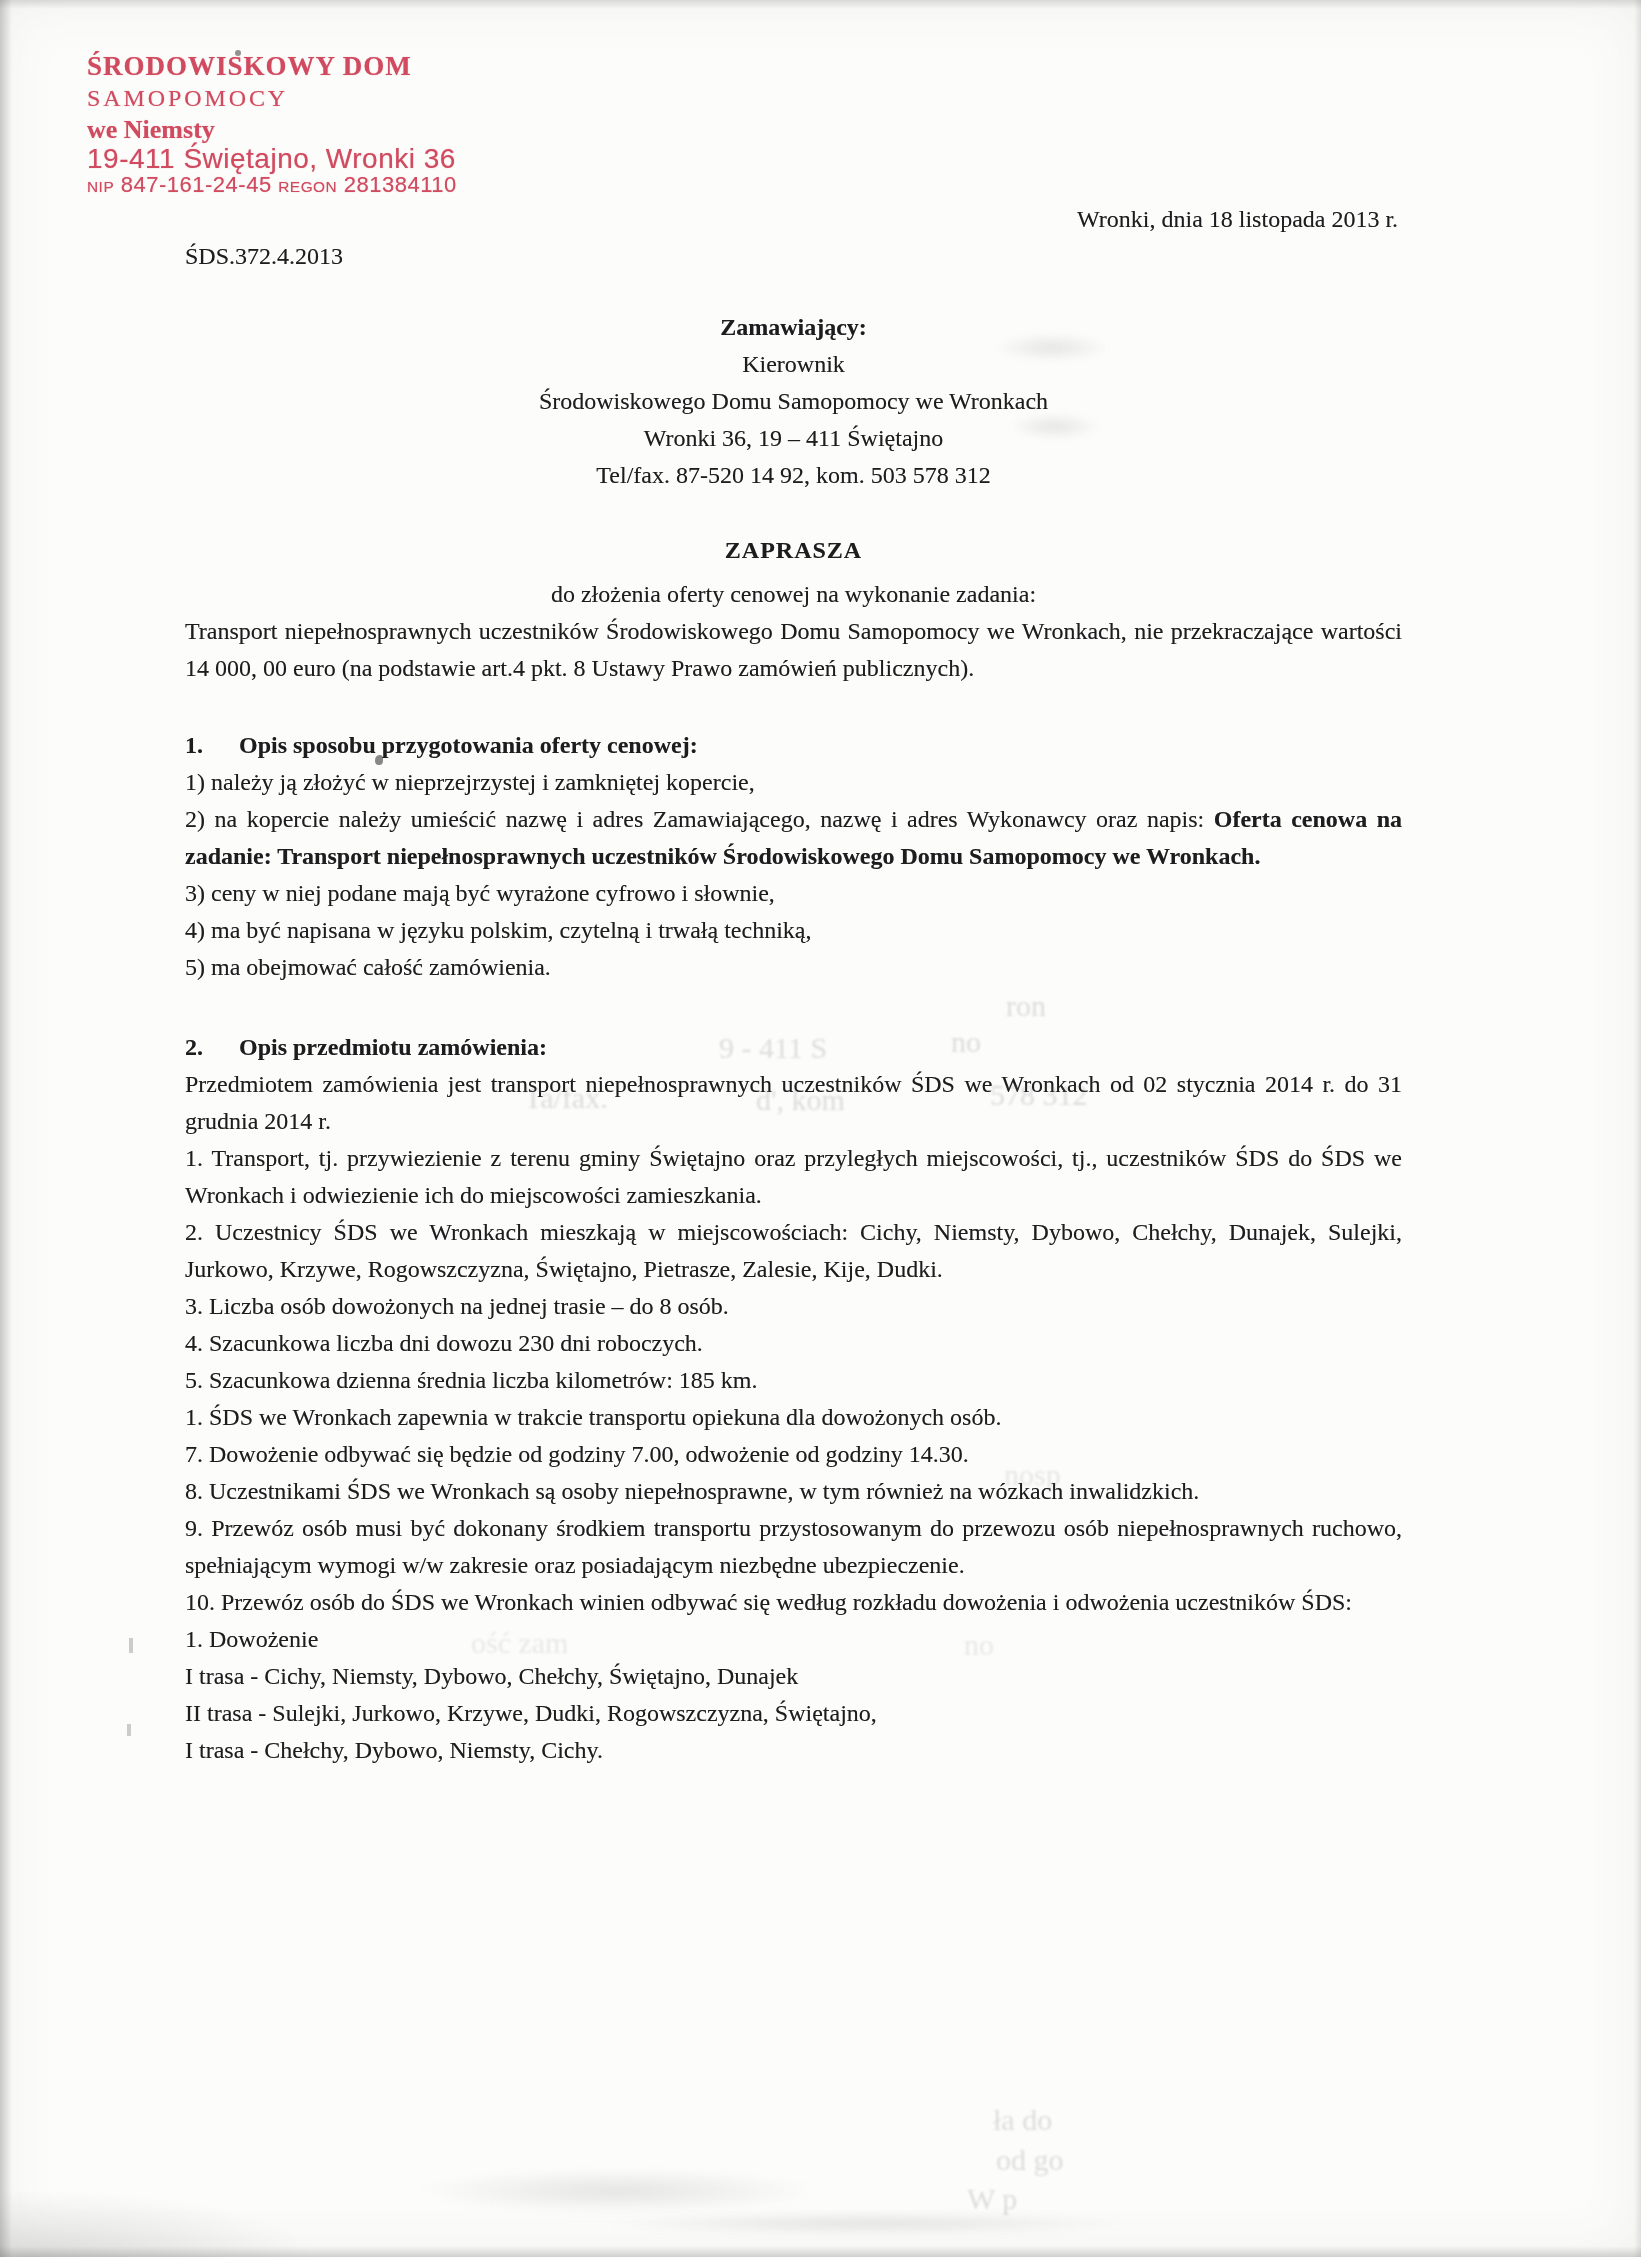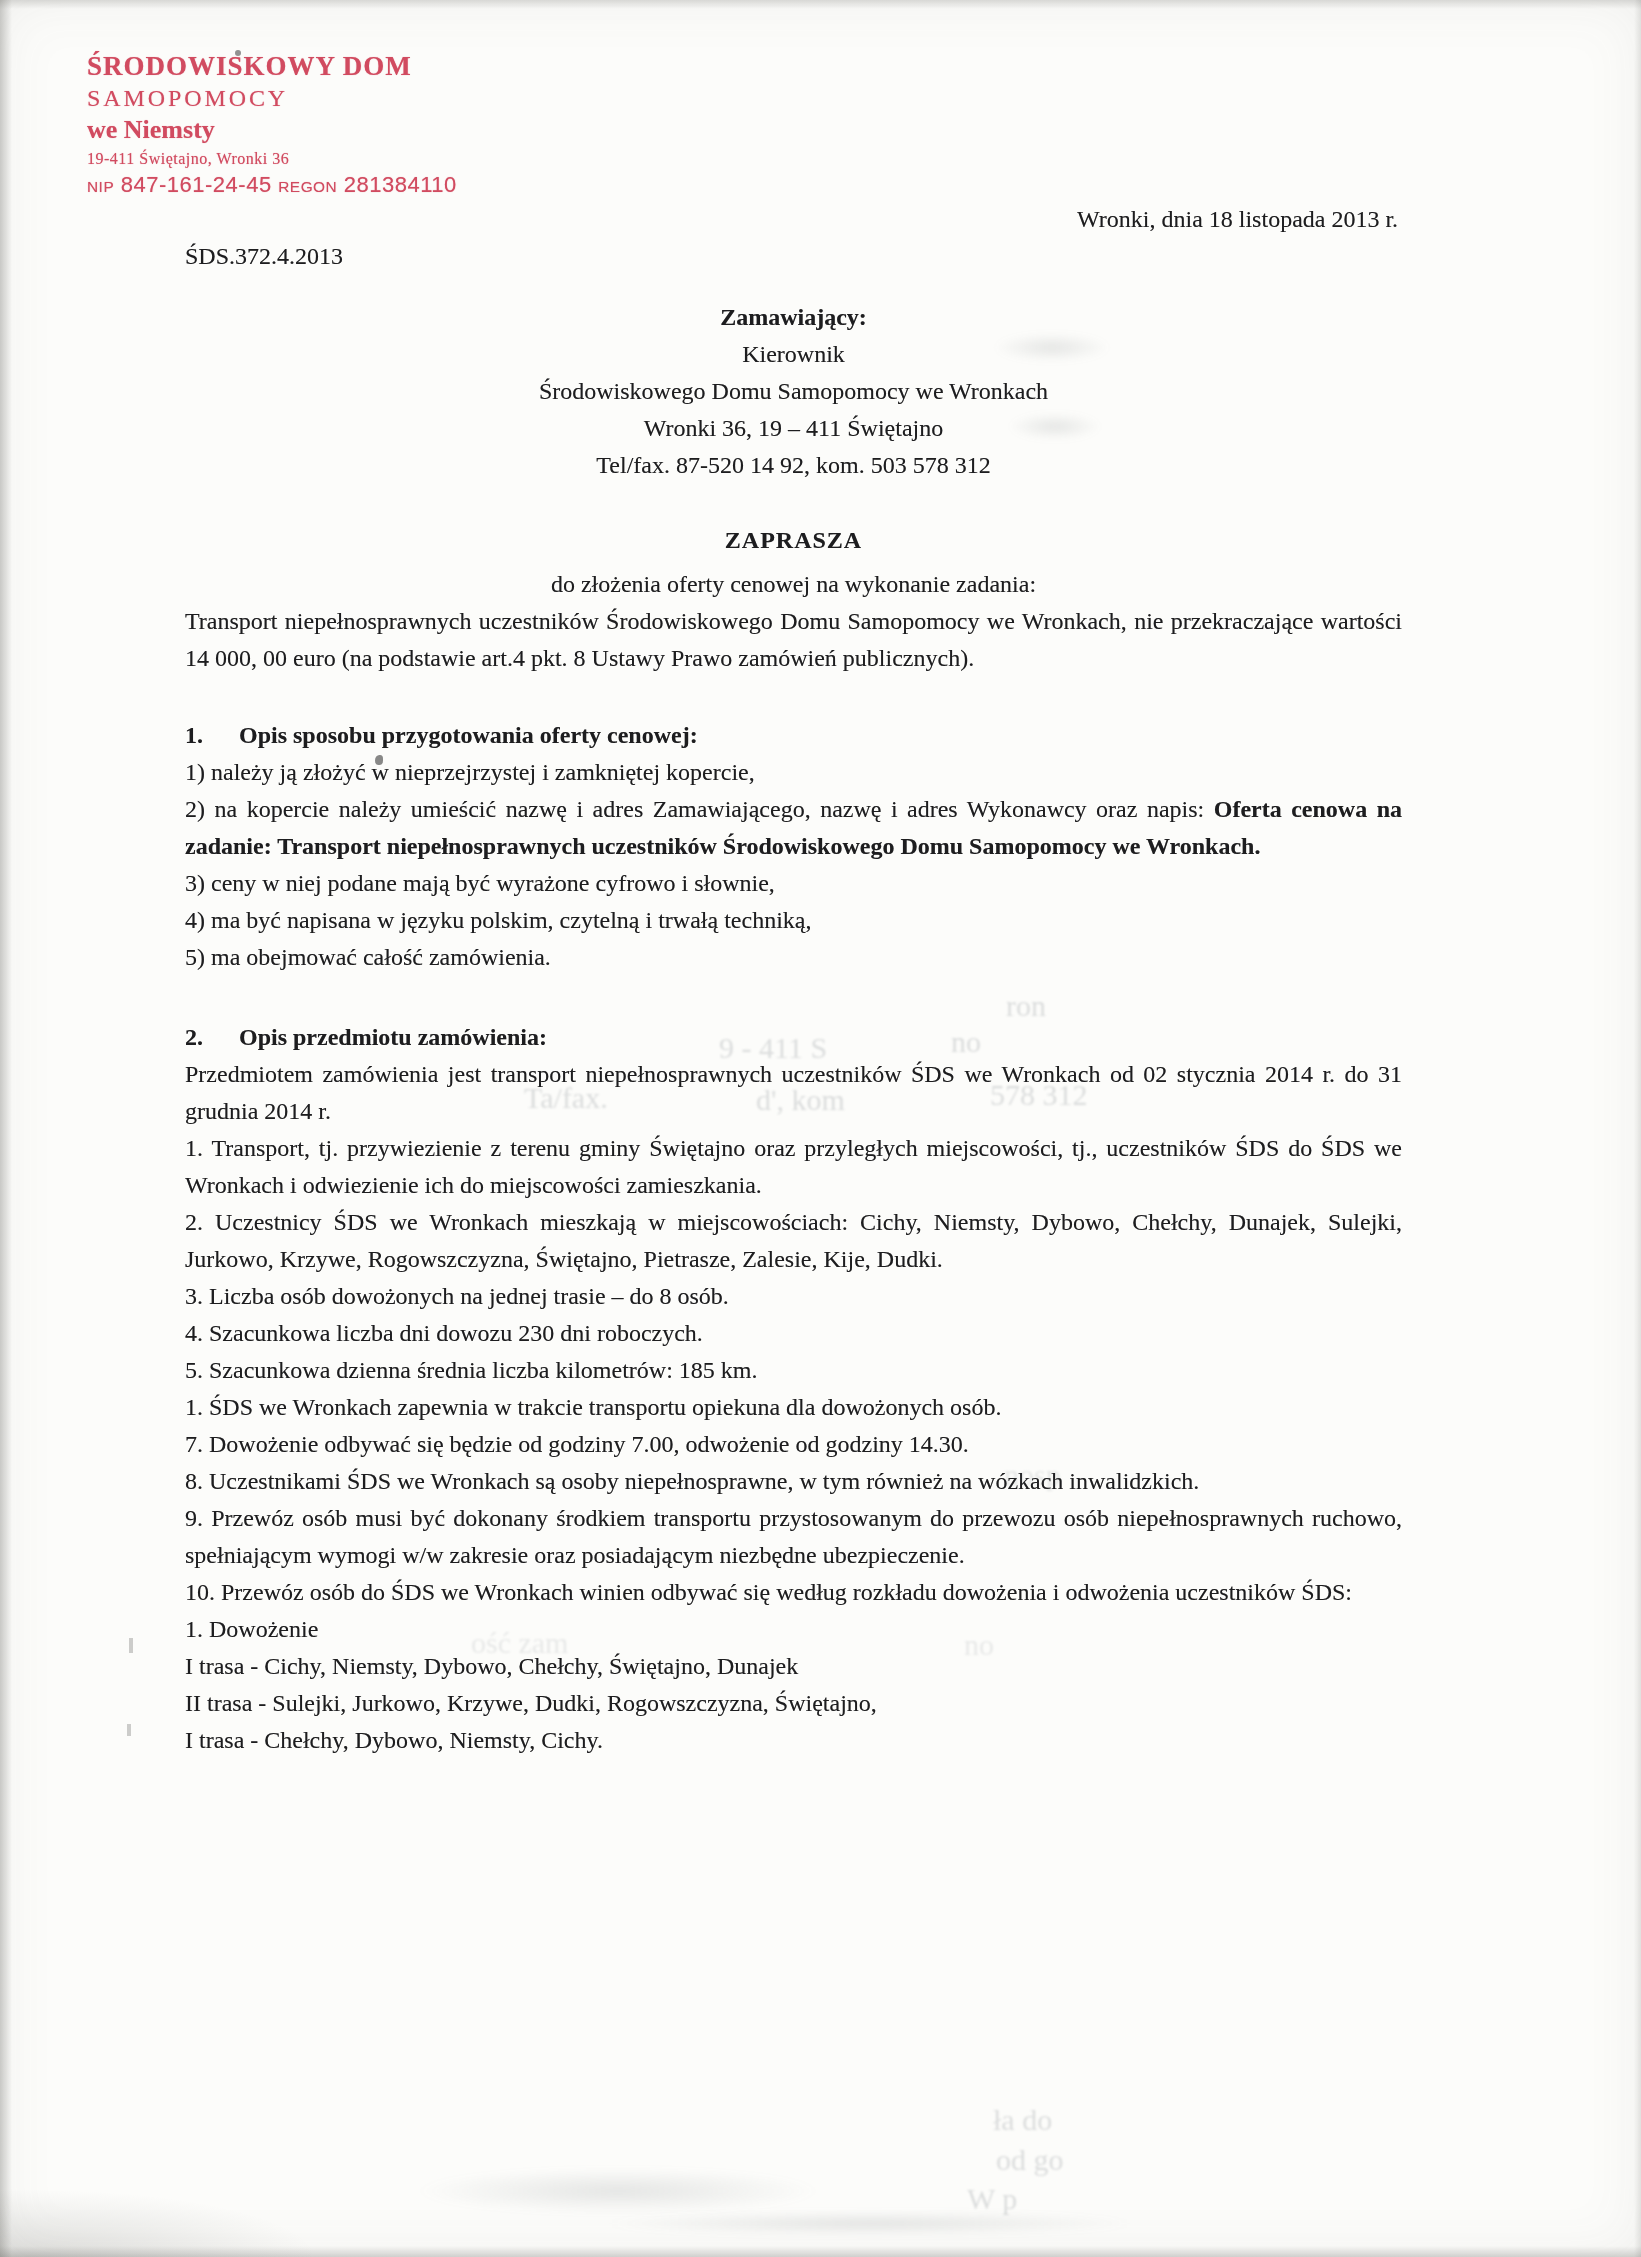--- a/index.html
+++ b/index.html
@@ -26,36 +26,36 @@
 
   
   .stamp{
     position:absolute;left:87px;top:50px;width:396px;
     text-align:left;color:#cf4258;opacity:.95;
     text-shadow:0 0 1px rgba(207,66,88,.55);
   }
   .stamp .s1{font-size:27px;font-weight:bold;letter-spacing:1px;line-height:32px;}
   .stamp .s2{font-size:24px;font-weight:normal;letter-spacing:2.9px;line-height:32px;}
   .stamp .s3{font-size:26px;font-weight:bold;line-height:31px;}
-  .stamp .s4{font-family:Liberation Serif, serif;font-size:16px;line-height:27px;letter-spacing:0.5px;}
+  .stamp .s4{font-family:Liberation Sans, sans-serif;font-size:28px;line-height:27px;letter-spacing:0.5px;}
   .stamp .s5{font-family:"Liberation Sans","DejaVu Sans",sans-serif;font-size:22px;line-height:26px;letter-spacing:0.5px;}
   .stamp .small-label{font-size:15.4px;}
 
   
   .content{
     position:absolute;left:185px;top:0;width:1217px;
     font-size:24px;line-height:37px;
     text-shadow:0 0 0.6px rgba(30,30,30,.4);
   }
   .content p{margin:0;}
   .center{text-align:center;}
   .bold{font-weight:bold;}
   .just{text-align:justify;}
   .dateline{margin-top:201px !important;text-align:right;padding-right:3.9px;}
-  .orderer{margin-top:24px;}
+  .orderer{margin-top:34px;}
   .zaprasza{margin-top:38px !important;letter-spacing:1px;}
   .subtitle{margin-top:6.8px !important;}
   .h1{margin-top:40px !important;}
   .h2{margin-top:43px !important;}
   .hnum{display:inline-block;width:54px;}
 
   
   .ghost{
     position:absolute;
     font-family:"Liberation Serif","DejaVu Serif",serif;

